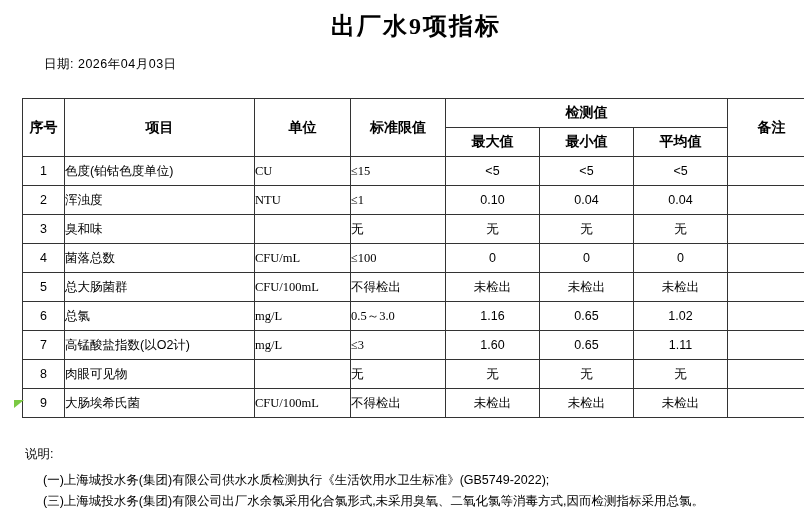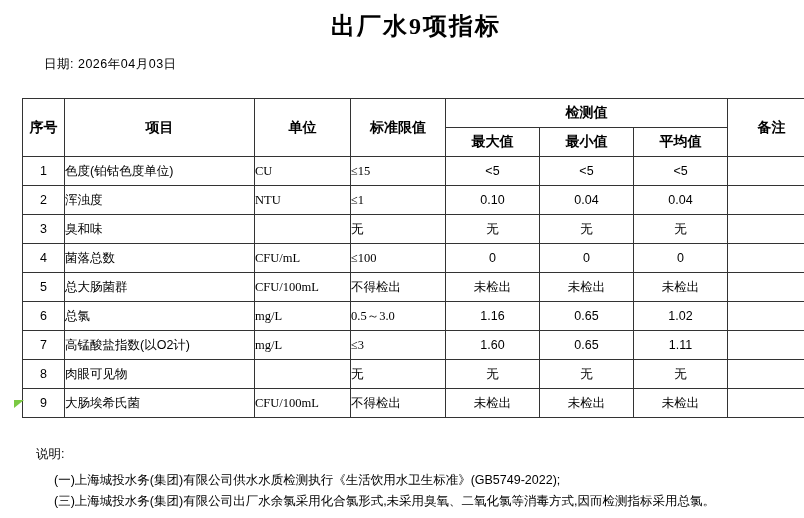--- a/index.html
+++ b/index.html
@@ -54,21 +54,21 @@
   td.l { text-align: left; padding-left: 6px; font-family: Liberation Serif, serif; }
   td.idx { text-align: center; width: 42px; }
   td.item { text-align: left; padding-left: 28px; }
   .col-no { width: 42px; }
   .col-item { width: 190px; }
   .col-unit { width: 96px; }
   .col-std { width: 95px; }
   .col-val { width: 94px; }
   .col-note { width: 88px; }
   .notes {
-    margin-left: 36px;
+    margin-left: 25px;
     margin-top: 26px;
     font-size: 12.5px;
     line-height: 21px;
   }
   .notes .note-head {
     margin-bottom: 5px;
   }
   .notes .note-line {
     text-indent: 18px;
   }

